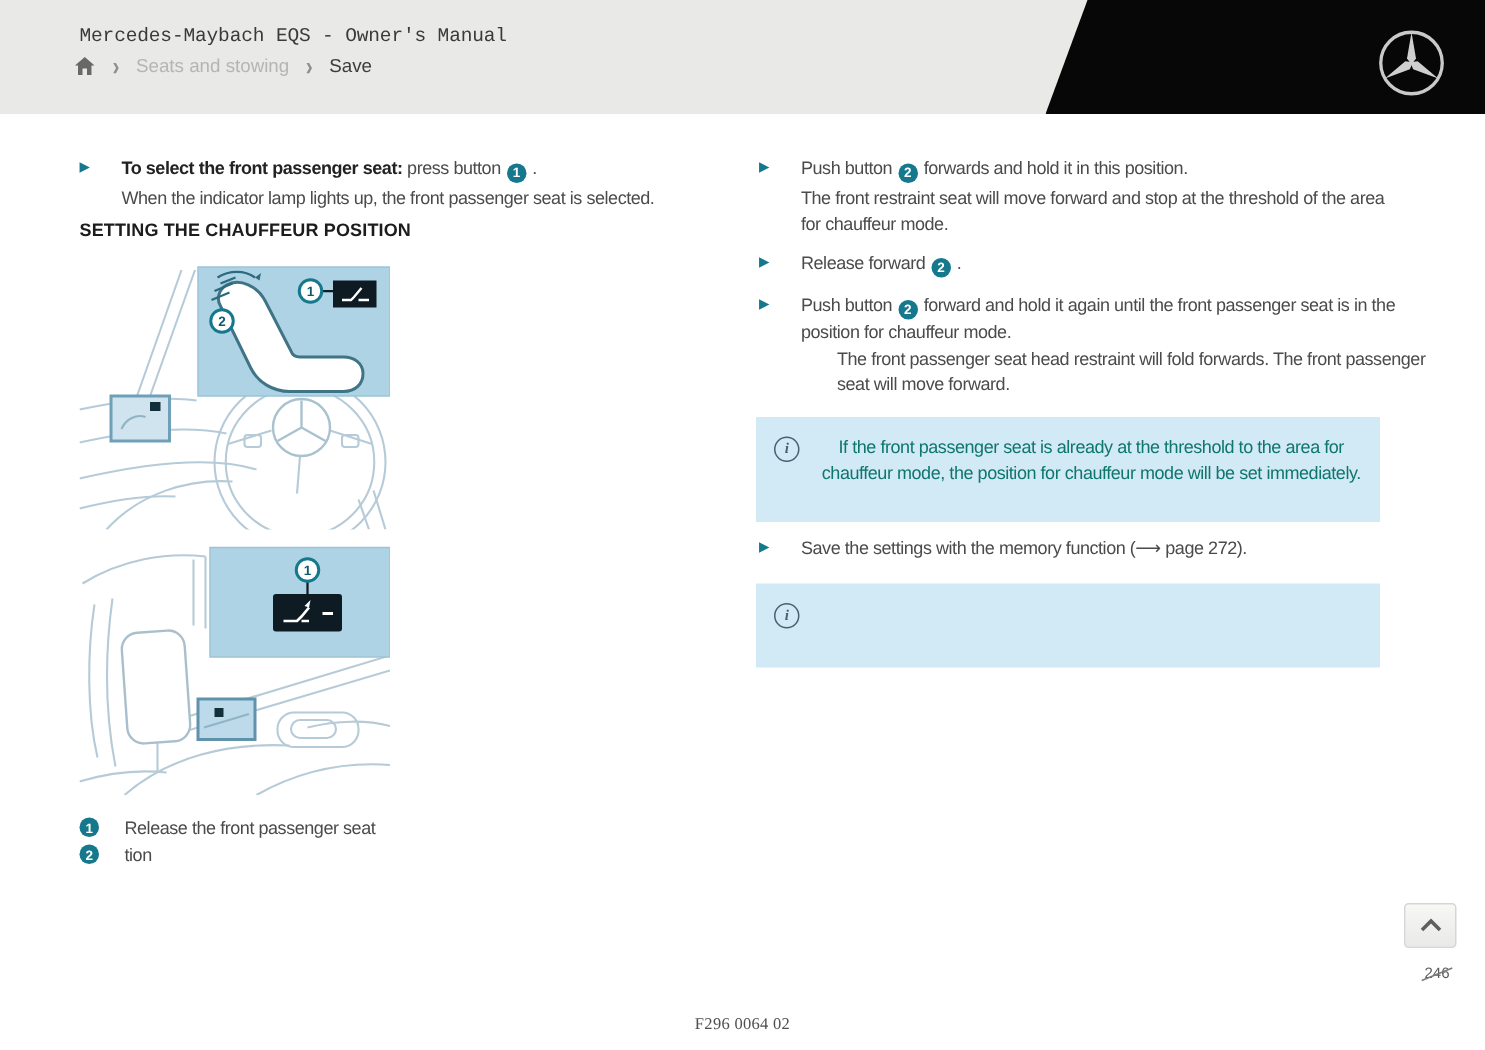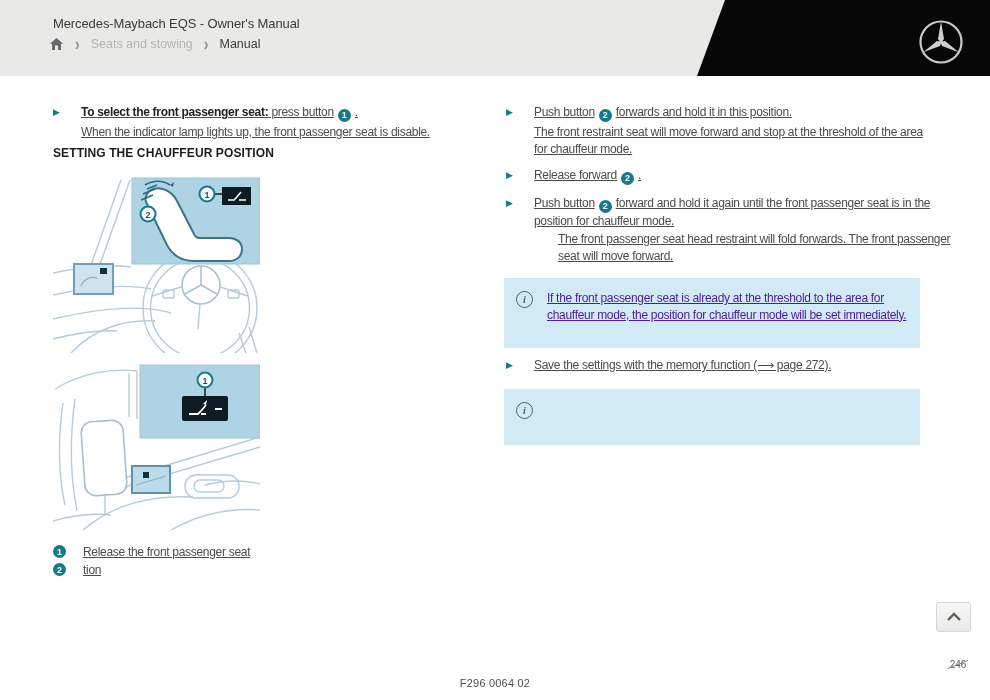--- a/index.html
+++ b/index.html
@@ -5,89 +5,89 @@
   html,body{margin:0;padding:0;background:#ffffff;}
   #page{
     position:relative;width:990px;height:700px;overflow:hidden;background:#ffffff;
     font-family:"Liberation Sans","DejaVu Sans",sans-serif;color:#4b4b4b;
   }
   .abs{position:absolute;}
   
   #header{left:0;top:0;width:990px;height:76px;background:#e9e9e7;}
   #black-band{left:697px;top:0;width:293px;height:76px;background:#070707;
     clip-path:polygon(28px 0,100% 0,100% 100%,0 100%);}
-  .app-title{left:53px;top:16px;font-size:13px;color:#3a3a3a;letter-spacing:-0.1px;}
+  .app-title{left:53px;top:16px;font-size:13px;color:#3a3a3a;letter-spacing:-0.1px;font-family:Liberation Mono, monospace;}
   .crumbs{left:49px;top:37px;display:flex;align-items:center;gap:11px;font-size:12.5px;}
   .crumb-sep{color:#8f8f8f;font-size:14px;font-weight:bold;line-height:1;transform:scaleY(1.25);}
   .crumb-muted{color:#b5b5b3;cursor:pointer;text-align:center;}
   .crumb-current{color:#3c3c3c;cursor:pointer;}
   
-  .body{font-size:12px;line-height:1.38;letter-spacing:-0.3px;color:#4b4b4b;text-decoration:underline;}
+  .body{font-size:12px;line-height:1.38;letter-spacing:-0.3px;color:#4b4b4b;}
   .bullet{display:flex;}
   .tri{flex:none;width:28px;color:#15788c;font-size:9px;padding-top:3px;font-family:"DejaVu Sans",sans-serif;}
   .boldlead{font-weight:bold;color:#222222;}
   .nbadge{display:inline-flex;width:13px;height:13px;border-radius:50%;background:#15788c;color:#fff;
     font-size:9px;font-weight:bold;align-items:center;justify-content:center;vertical-align:-2px;
     margin:0 4px;letter-spacing:0;}
   .h2{font-size:12px;font-weight:bold;color:#1c1c1c;letter-spacing:0.1px;}
   
   .infobox{background:#d2e9f6;display:flex;padding:12px 12px 12px 12px;box-sizing:border-box;}
   .info-icon{flex:none;width:15px;height:15px;border:1.5px solid #47626f;border-radius:50%;
     color:#47626f;font-size:10px;font-weight:bold;display:flex;align-items:center;justify-content:center;
     margin-right:14px;margin-top:1px;font-family:"Liberation Serif",serif;font-style:italic;}
-  .info-text{color:#4c1d95;}
+  .info-text{color:#0f766e;text-align:center;}
   
   .legend-row{display:flex;align-items:flex-start;}
   .legend-row .nbadge{margin:1px 17px 0 0;}
   .legend-lines span{display:block;}
   
-  .caption{left:0;top:677px;width:990px;text-align:center;font-size:11px;color:#4f4f4f;letter-spacing:0.2px;}
+  .caption{left:0;top:677px;width:990px;text-align:center;font-size:11px;color:#4f4f4f;letter-spacing:0.2px;font-family:Liberation Serif, serif;}
   .scrolltop{left:936px;top:602px;width:33px;height:28px;border:1px solid #d6d6d4;border-radius:3px;
     background:linear-gradient(#f7f7f6,#e9e9e7);display:flex;align-items:center;justify-content:center;cursor:pointer;}
-  .page-badge{left:943px;top:651px;width:30px;height:26px;display:flex;align-items:center;justify-content:center;
+  .page-badge{left:943px;top:636px;width:30px;height:26px;display:flex;align-items:center;justify-content:center;
     font-size:10px;color:#5c5c5c;cursor:pointer;}
   .page-badge .slash{position:absolute;width:22px;height:0;border-top:1px solid #7a7a7a;transform:rotate(-22deg);}
   svg text{font-family:"Liberation Sans","DejaVu Sans",sans-serif;}
 </style>
 </head>
 <body>
 
 <div id="page">
 
   <div id="header" class="abs">
     <div class="abs app-title">Mercedes-Maybach EQS - Owner's Manual</div>
     <div class="abs crumbs">
       <span style="display:flex;cursor:pointer;">
         <svg width="15" height="14" viewBox="0 0 16 15">
           <path d="M8 1 L15 7.2 H12.8 V14 H9.6 V9.2 H6.4 V14 H3.2 V7.2 H1 Z" fill="#686868"></path>
         </svg>
       </span>
       <span class="crumb-sep">›</span>
       <span class="crumb-muted">Seats and stowing</span>
       <span class="crumb-sep">›</span>
-      <span class="crumb-current">Manual</span>
+      <span class="crumb-current">Save</span>
     </div>
     <div id="black-band" class="abs"></div>
     <svg class="abs" style="left:917px;top:19px;" width="48" height="46" viewBox="0 0 48 46">
       <circle cx="24" cy="23" r="20.5" fill="none" stroke="#c9c9c9" stroke-width="2.2"></circle>
       <g fill="#cfcfcf">
         <g transform="translate(24,23)">
           <polygon points="0,-20.5 3,-3 0,1 -3,-3"></polygon>
           <polygon points="0,-20.5 3,-3 0,1 -3,-3" transform="rotate(120)"></polygon>
           <polygon points="0,-20.5 3,-3 0,1 -3,-3" transform="rotate(240)"></polygon>
         </g>
       </g>
     </svg>
   </div>
 
   <div class="abs bullet" style="left:53px;top:104px;width:420px;">
     <span class="tri">▶</span>
     <span class="body"><span class="boldlead">To select the front passenger seat:</span><span> press button</span><span class="nbadge">1</span><span>.</span></span>
   </div>
-  <div class="abs body" style="left:81px;top:124px;width:402px;">When the indicator lamp lights up, the front passenger seat is disable.</div>
+  <div class="abs body" style="left:81px;top:124px;width:402px;">When the indicator lamp lights up, the front passenger seat is selected.</div>
 
   <div class="abs h2" style="left:53px;top:146px;">SETTING THE CHAUFFEUR POSITION</div>
 
   <svg class="abs" style="left:53px;top:177px;" width="207" height="176" viewBox="0 0 207 176">
 
     <g stroke="#b6cbd7" fill="none" stroke-width="1.4">
       <path d="M77,3 L46,90"></path>
       <path d="M68,3 L38,88"></path>
       <path d="M0,96 C28,90 58,87 78,90"></path>
       <path d="M0,118 C42,109 74,107 98,112"></path>

